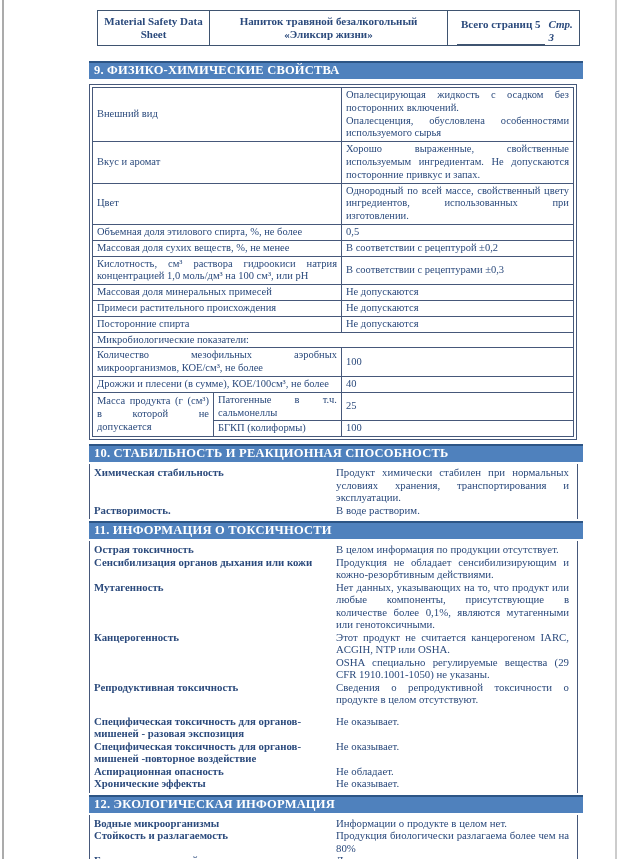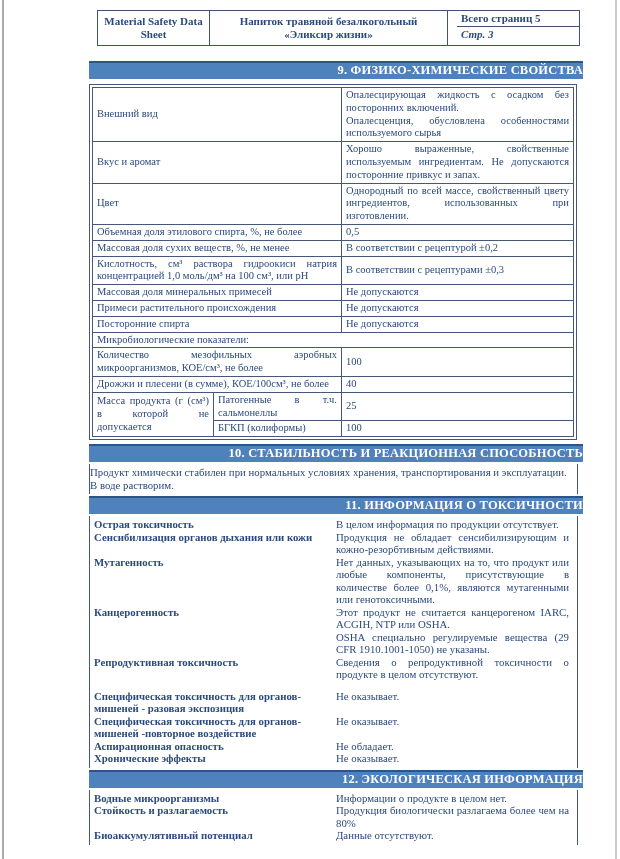--- a/index.html
+++ b/index.html
@@ -5,37 +5,37 @@
   html,body{margin:0;padding:0;}
   body{
     width:620px;height:859px;background:#ffffff;position:relative;overflow:hidden;
     font-family:"Liberation Serif",serif;color:#2b4a7c;
   }
   .page-edge-left{position:absolute;left:2px;top:0;bottom:0;width:2px;background:#ababab;}
   .page-edge-right{position:absolute;left:615px;top:0;bottom:0;width:2px;background:#cccccc;}
 
   
   .header-tbl{
-    position:absolute;left:97px;top:10px;width:483px;display:flex;align-items:flex-start;
+    position:absolute;left:97px;top:10px;width:483px;display:flex;align-items:flex-end;
     border:1.2px solid #3f5470;font-weight:bold;font-size:11px;line-height:13px;
     box-sizing:border-box;background:#fff;
   }
   .hc{padding:4px 4px;display:flex;align-items:center;justify-content:center;text-align:center;box-sizing:border-box;}
   .hc1{width:112px;border-right:1.2px solid #3f5470;}
   .hc2{flex:1;border-right:1.2px solid #3f5470;}
-  .hc3{width:122px;display:flex;flex-direction:column;padding:0;margin-left:9px;}
+  .hc3{width:122px;display:flex;flex-direction:row;padding:0;margin-left:9px;}
   .hc3a{border-bottom:1.2px solid #3f5470;padding:1px 4px;}
   .hc3b{padding:1px 4px;flex:1;font-style:italic;}
 
   
   .content{position:absolute;left:89px;top:61px;width:494px;}
 
   .bar{
     background:#4f81bd;border-top:2.5px solid #2d5585;color:#ffffff;font-weight:bold;
-    font-size:12.5px;line-height:15px;padding:0 0 1px 5px;letter-spacing:.2px;margin:0 0 2px 0;text-align:right;
+    font-size:12.5px;line-height:15px;padding:0 0 1px 5px;letter-spacing:.2px;margin:0 0 2px 0;
   }
   .bar.first{margin-bottom:5px;}
 
   .tblwrap{
     width:488px;border:1.2px solid #46587a;padding:2px;margin-bottom:4px;box-sizing:border-box;
   }
   table.props{width:100%;border-collapse:collapse;font-size:10.5px;line-height:12.8px;table-layout:fixed;}
   .props td{border:1.1px solid #46587a;padding:1px 4px;vertical-align:middle;overflow:hidden;}
   .props .just{text-align:justify;}
   .props .pre{white-space:pre-line;}
@@ -135,23 +135,25 @@
         <td>БГКП (колиформы)</td>
         <td>100</td>
       </tr>
     </tbody>
       </table>
   </div>
 
   <div class="bar">10. СТАБИЛЬНОСТЬ И РЕАКЦИОННАЯ СПОСОБНОСТЬ</div>
   <div class="secbox">
     <div class="srow">
+      <div class="lab">Химическая стабильность</div>
       <div class="val">Продукт химически стабилен при нормальных условиях хранения, транспортирования и эксплуатации.</div>
     </div>
     <div class="srow">
+      <div class="lab">Растворимость.</div>
       <div class="val">В воде растворим.</div>
     </div>
   </div>
 
   <div class="bar">11. ИНФОРМАЦИЯ О ТОКСИЧНОСТИ</div>
   <div class="secbox">
     <div class="srow">
       <div class="lab">Острая токсичность</div>
       <div class="val">В целом информация по продукции отсутствует.</div>
     </div>

